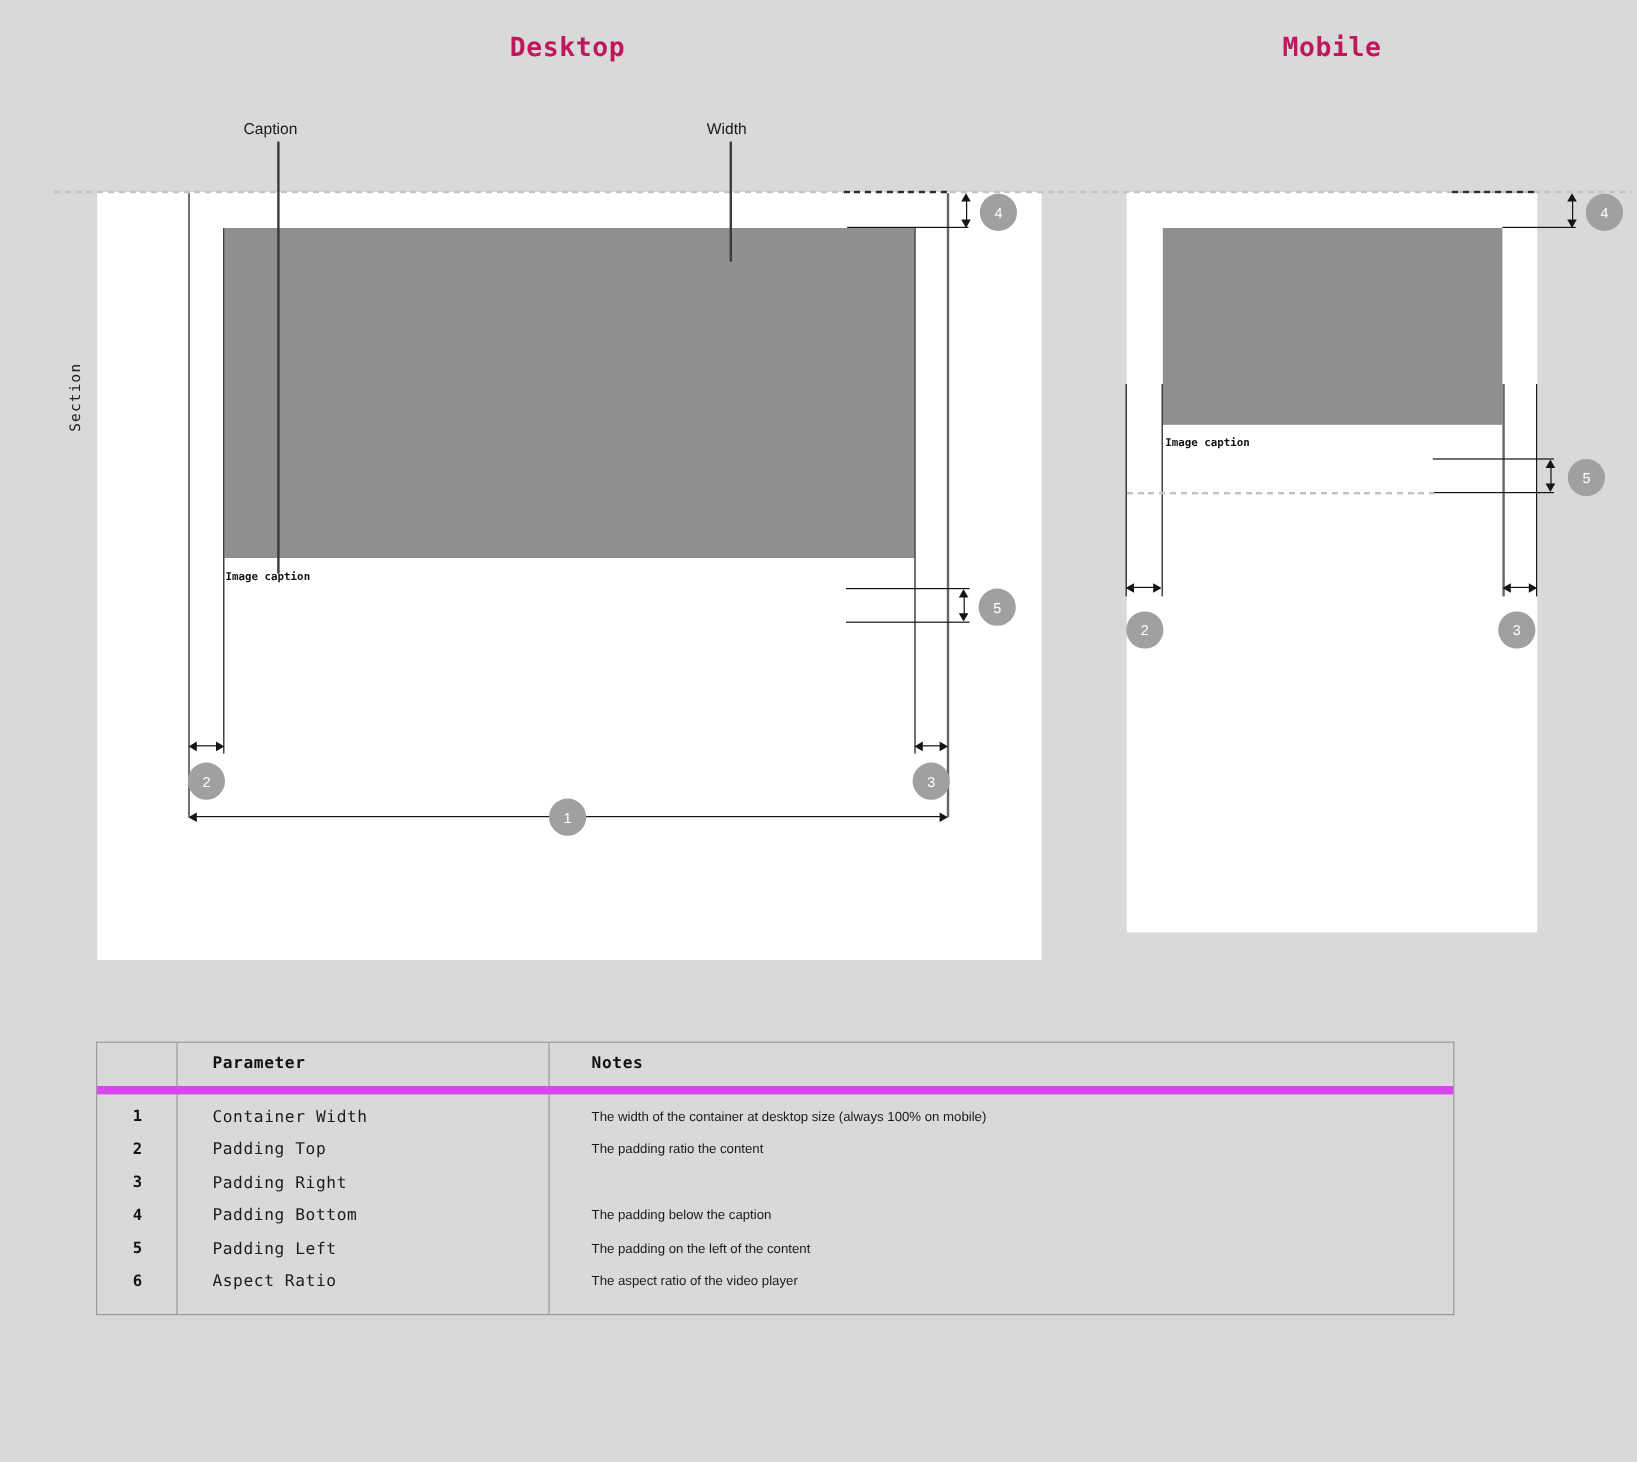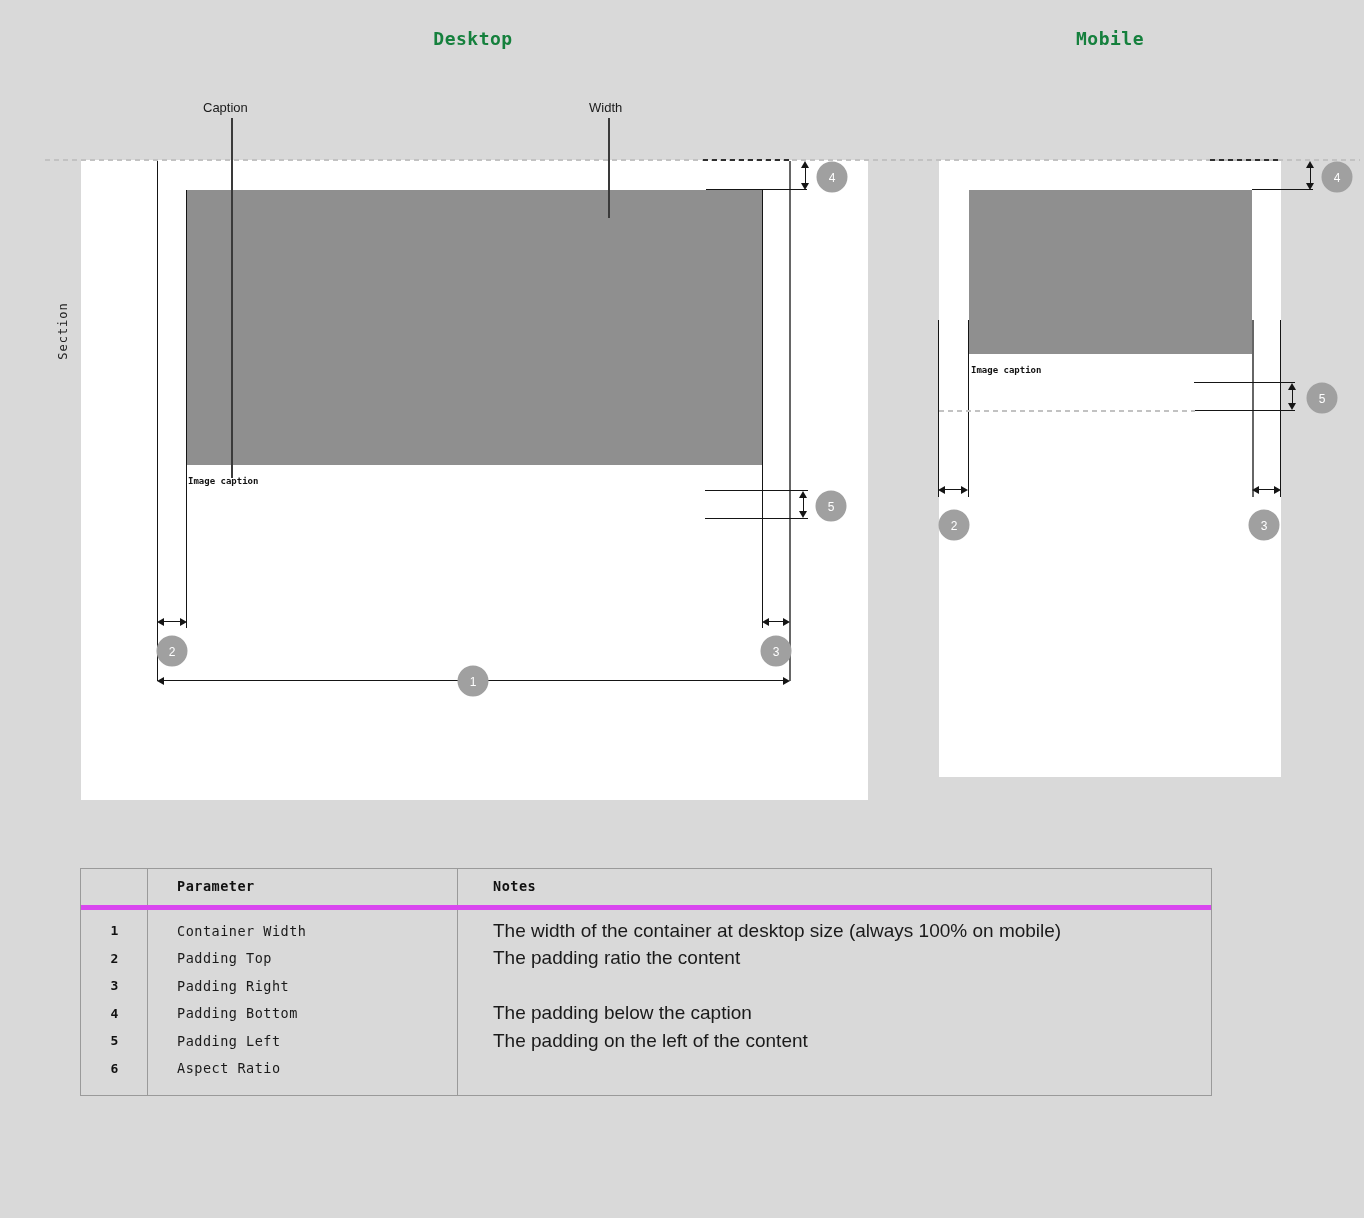--- a/index.html
+++ b/index.html
@@ -1,19 +1,19 @@
 <!DOCTYPE html>
 <html><head>
 <meta charset="utf-8">
 <style>
   html,body{margin:0;padding:0;background:#d9d9d9;}
   .canvas{position:relative;width:1364px;height:1218px;background:#d9d9d9;overflow:hidden;
           font-family:"Liberation Sans",sans-serif;color:#1a1a1a;}
   .title{position:absolute;transform:translateX(-50%);font-family:"DejaVu Sans Mono","Liberation Mono",monospace;
-         font-weight:bold;font-size:18px;letter-spacing:.5px;color:#15803d;}
+         font-weight:bold;font-size:22px;letter-spacing:.5px;color:#be185d;}
   .surface{position:absolute;background:#ffffff;}
   .img-rect{position:absolute;background:#8f8f8f;}
   .img-caption{position:absolute;font-family:"DejaVu Sans Mono","Liberation Mono",monospace;
                font-weight:bold;font-size:9px;color:#111;}
   .label{position:absolute;font-size:13px;color:#1a1a1a;}
   .section-label{position:absolute;font-family:"DejaVu Sans Mono","Liberation Mono",monospace;
                  font-size:12px;letter-spacing:1px;color:#222;white-space:nowrap;
                  transform:translate(-50%,-50%) rotate(-90deg);}
   .vline{position:absolute;width:1px;background:#151515;}
   .vline.thick{width:2px;background:#666;}
@@ -27,31 +27,31 @@
   .ah.r{border-top:4px solid transparent;border-bottom:4px solid transparent;border-left:7px solid #151515;}
   .ah.u{border-left:4px solid transparent;border-right:4px solid transparent;border-bottom:7px solid #151515;}
   .ah.d{border-left:4px solid transparent;border-right:4px solid transparent;border-top:7px solid #151515;}
   .badge{position:absolute;width:31px;height:31px;border-radius:50%;background:#a0a0a0;color:#ffffff;
          display:flex;align-items:center;justify-content:center;font-size:12px;
          transform:translate(-50%,-50%);}
   
   .spec-table{position:absolute;left:80px;top:868px;width:1132px;height:228px;
               border:1px solid #9a9a9a;box-sizing:border-box;}
   .spec-table .sep{position:absolute;top:0;bottom:0;width:1px;background:#9a9a9a;}
-  .spec-table .thead{position:absolute;left:0;right:0;top:0;height:36px;border-bottom:5px solid #d946ef;text-align:right;}
+  .spec-table .thead{position:absolute;left:0;right:0;top:0;height:36px;border-bottom:7px solid #d946ef;text-align:right;}
   .spec-table .th{position:absolute;top:9px;font-family:"DejaVu Sans Mono","Liberation Mono",monospace;
                   font-weight:bold;font-size:13.5px;letter-spacing:.5px;color:#111;}
   .spec-table .rows{position:absolute;left:0;right:0;top:48px;}
   .spec-table .row{display:flex;align-items:center;height:27.5px;}
   .spec-table .c-num{width:67px;text-align:center;font-family:"DejaVu Sans Mono","Liberation Mono",monospace;
                      font-weight:bold;font-size:13px;color:#111;}
   .spec-table .c-param{width:310px;box-sizing:border-box;padding-left:29px;
                        font-family:"DejaVu Sans Mono","Liberation Mono",monospace;
                        font-size:13.5px;letter-spacing:.5px;color:#1a1a1a;}
-  .spec-table .c-note{flex:1;box-sizing:border-box;padding-left:35px;font-size:19px;color:#1a1a1a;}
+  .spec-table .c-note{flex:1;box-sizing:border-box;padding-left:35px;font-size:11px;color:#1a1a1a;}
 </style>
 </head>
 <body>
 
 <div class="canvas">
 
   <div class="title" style="left:473px;top:28px">Desktop</div>
   <div class="title" style="left:1110px;top:28px">Mobile</div>
 
   <div class="label" style="left:203px;top:100px">Caption</div>
@@ -165,17 +165,18 @@
         <div class="c-note">The padding below the caption</div>
       </div>
       <div class="row">
         <div class="c-num">5</div>
         <div class="c-param">Padding Left</div>
         <div class="c-note">The padding on the left of the content</div>
       </div>
       <div class="row">
         <div class="c-num">6</div>
         <div class="c-param">Aspect Ratio</div>
+        <div class="c-note">The aspect ratio of the video player</div>
       </div>
     </div>
   </div>
 
 </div>
 
 </body></html>

